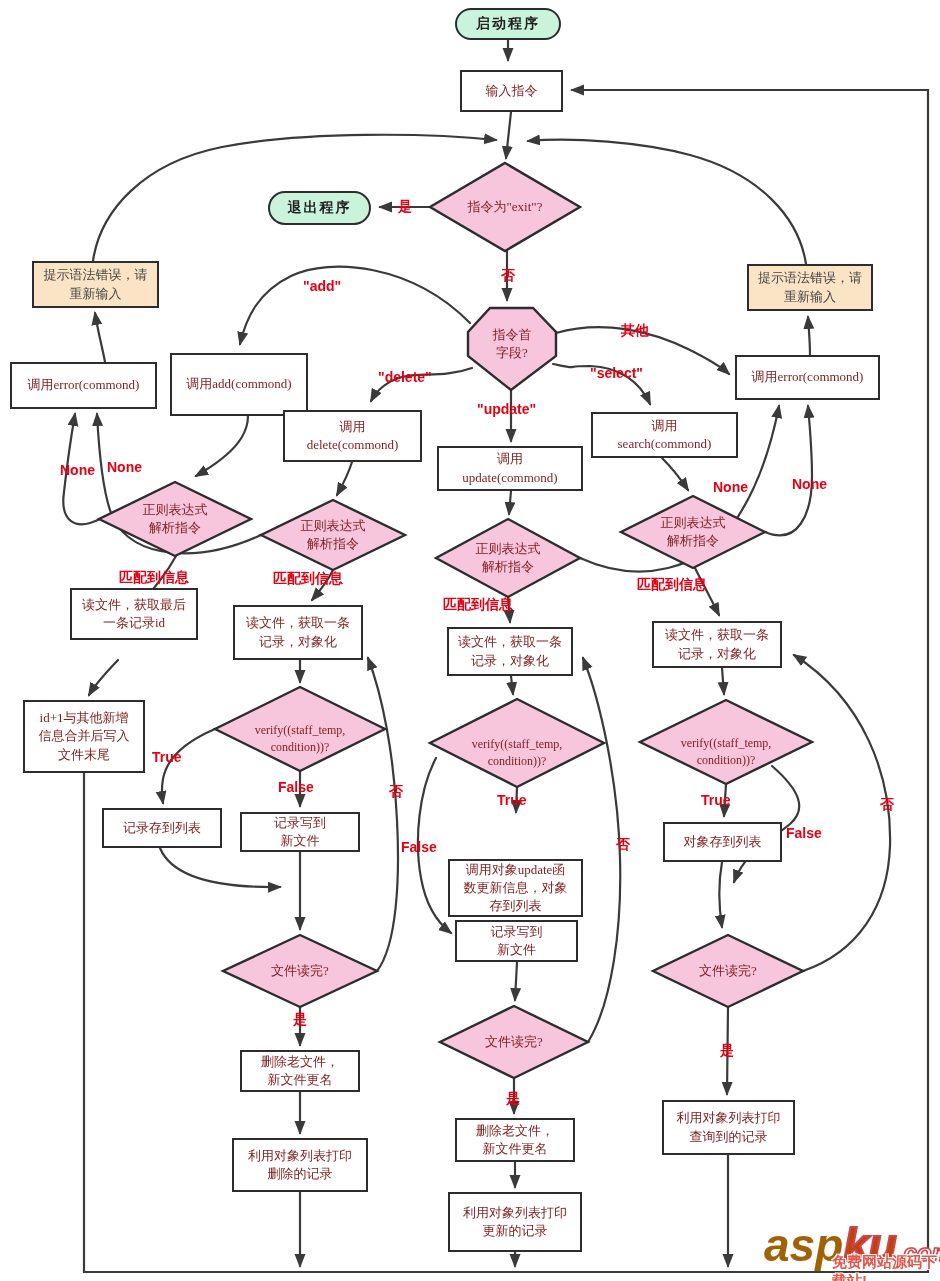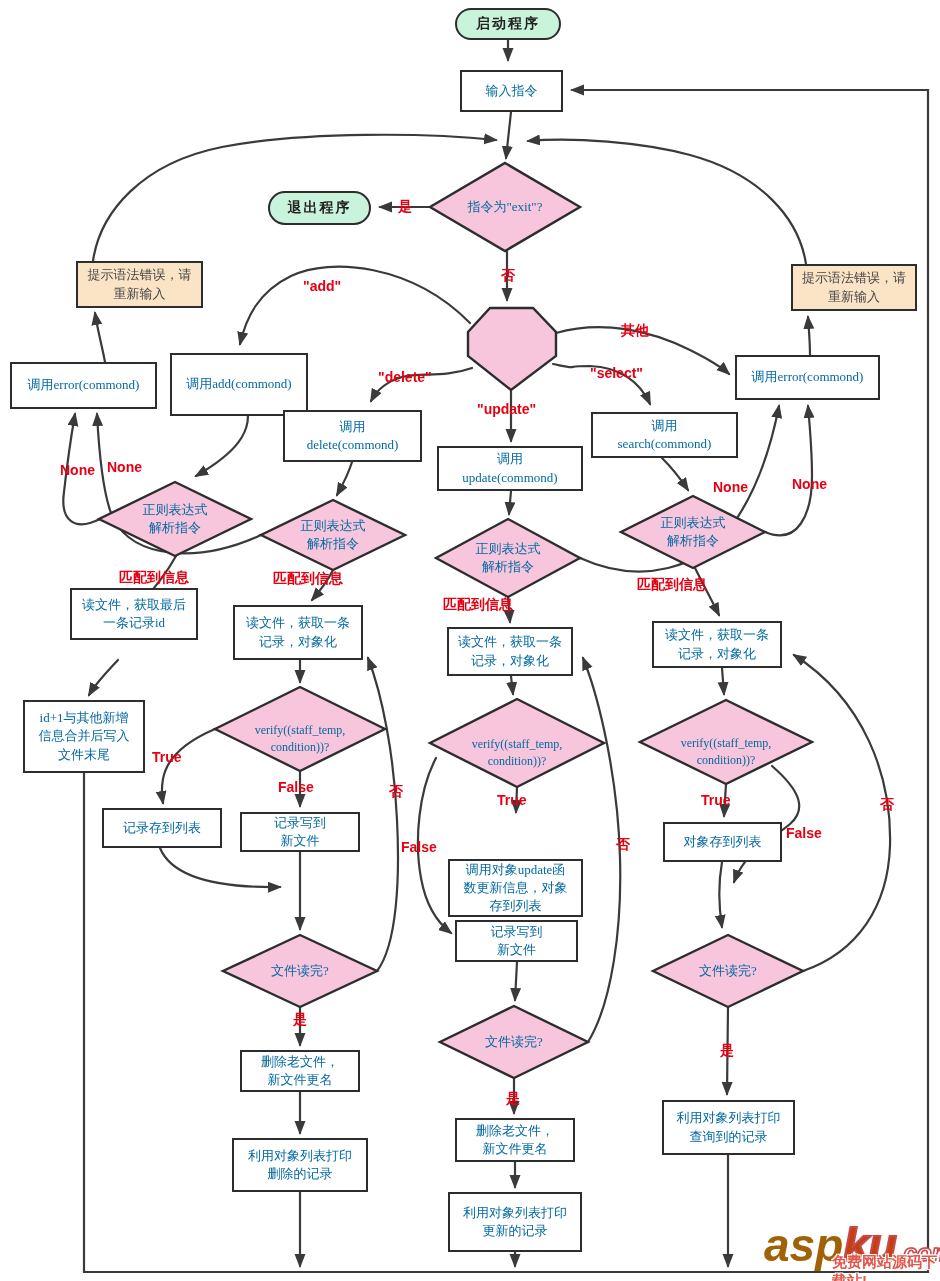--- a/index.html
+++ b/index.html
@@ -3,22 +3,22 @@
 <meta charset="utf-8">
 <style>
   html,body{margin:0;padding:0;background:#fff;}
   #canvas{position:relative;width:940px;height:1281px;background:#fff;overflow:hidden;
           font-family:"Liberation Serif","DejaVu Serif",serif;}
   #edges{position:absolute;left:0;top:0;z-index:1;}
   .node{position:absolute;z-index:3;display:flex;align-items:center;justify-content:center;
         text-align:center;box-sizing:border-box;}
   .rect{background:#ffffff;border:2px solid #2d2d2d;}
   .pill{background:#c9f3da;border:2px solid #2d2d2d;border-radius:17px;}
-  .wheat{background:#fbe4c6;border:2px solid #2d2d2d;margin-left:44px;}
-  .nl{white-space:pre-line;font-size:13px;color:#0369a1;line-height:1.4;}
+  .wheat{background:#fbe4c6;border:2px solid #2d2d2d;}
+  .nl{white-space:pre-line;font-size:13px;color:#7f1d1d;line-height:1.4;}
   .pill .nl{font-weight:bold;color:#222;font-size:14px;letter-spacing:2px;}
   .wheat .nl{color:#444;}
   .dtext{position:absolute;z-index:3;display:flex;align-items:center;justify-content:center;
          text-align:center;pointer-events:none;}
   .dtext .nl{font-size:13px;}
   .dtext .small{font-size:12px;margin-top:20px;}
   .el{position:absolute;z-index:4;color:#e60012;font-weight:bold;font-size:14px;
       font-family:"Liberation Sans","DejaVu Sans",sans-serif;white-space:nowrap;}
   .wm{position:absolute;z-index:5;font-family:"Liberation Sans","DejaVu Sans",sans-serif;
       font-style:italic;font-weight:bold;line-height:1;}
@@ -219,20 +219,24 @@
       <span class="nl">利用对象列表打印
 更新的记录</span>
     </div>
 <div class="node rect" style="left:662px;top:1100px;width:133px;height:55px">
       <span class="nl">利用对象列表打印
 查询到的记录</span>
     </div>
 
 <div class="dtext" style="left:430px;top:163px;width:150px;height:88px">
       <span class="nl">指令为"exit"?</span>
+    </div>
+<div class="dtext" style="left:468px;top:308px;width:88px;height:72px">
+      <span class="nl">指令首
+字段?</span>
     </div>
 <div class="dtext" style="left:99px;top:482px;width:152px;height:74px">
       <span class="nl">正则表达式
 解析指令</span>
     </div>
 <div class="dtext" style="left:261px;top:500px;width:144px;height:70px">
       <span class="nl">正则表达式
 解析指令</span>
     </div>
 <div class="dtext" style="left:436px;top:519px;width:144px;height:78px">

